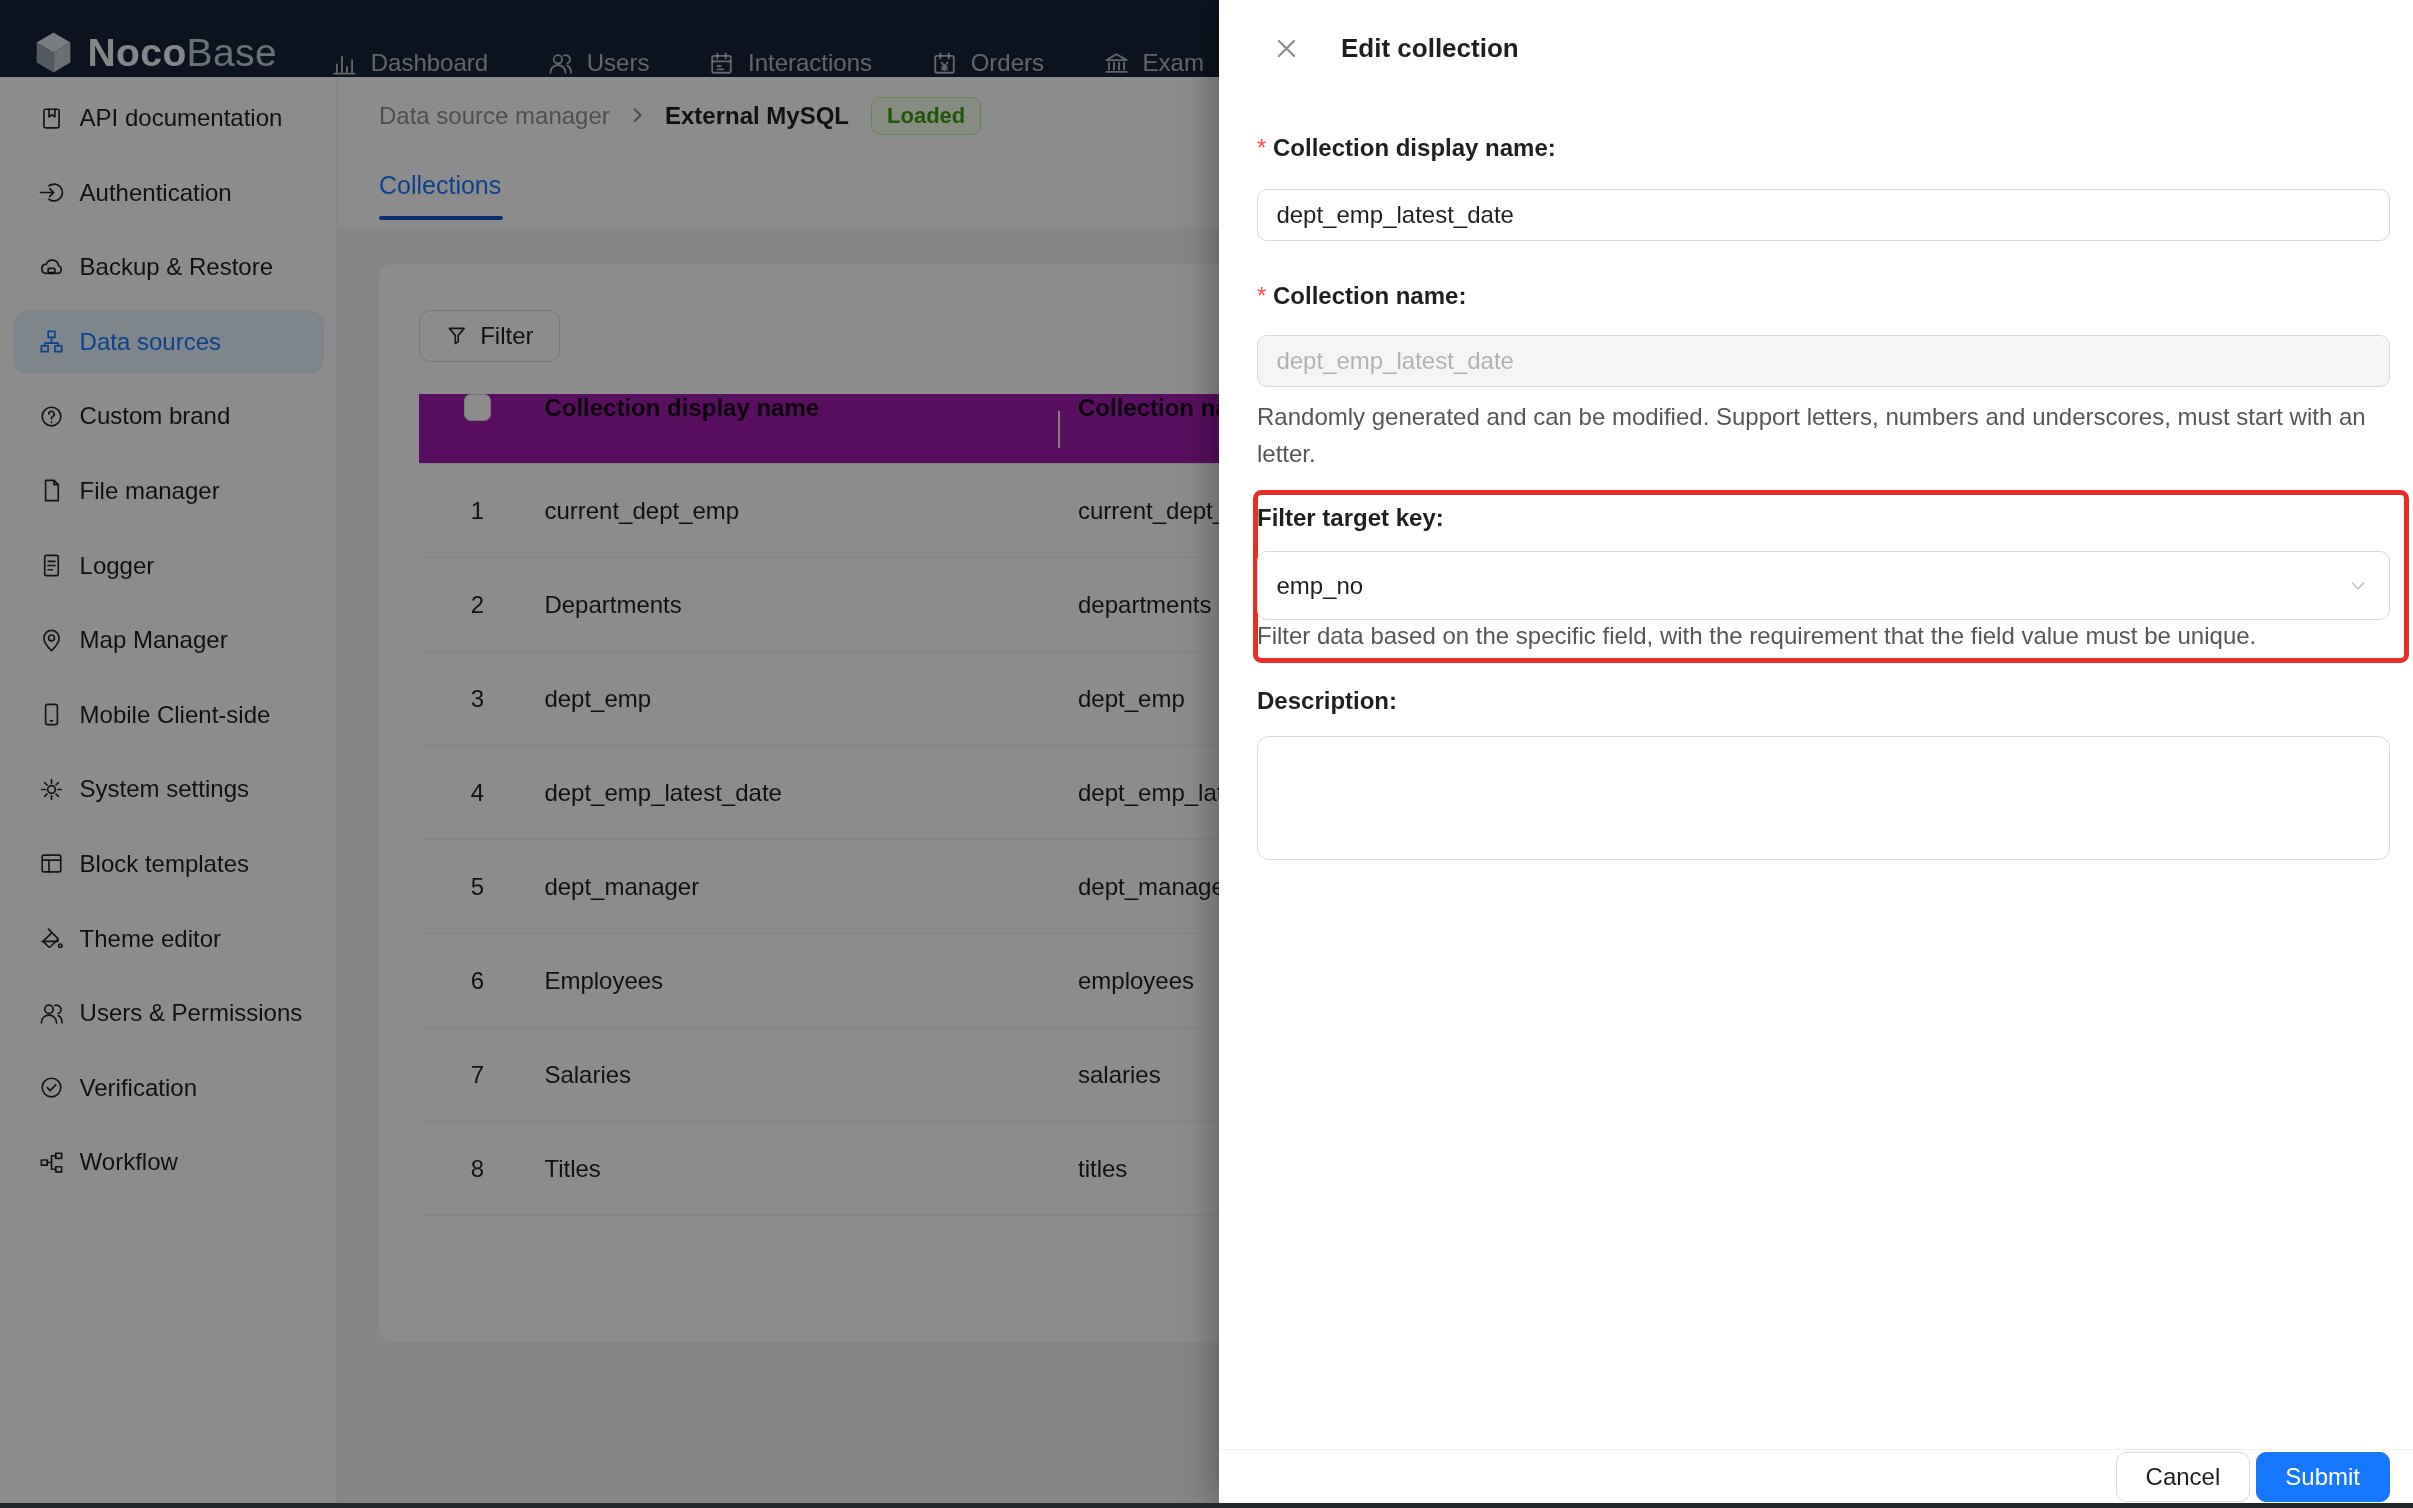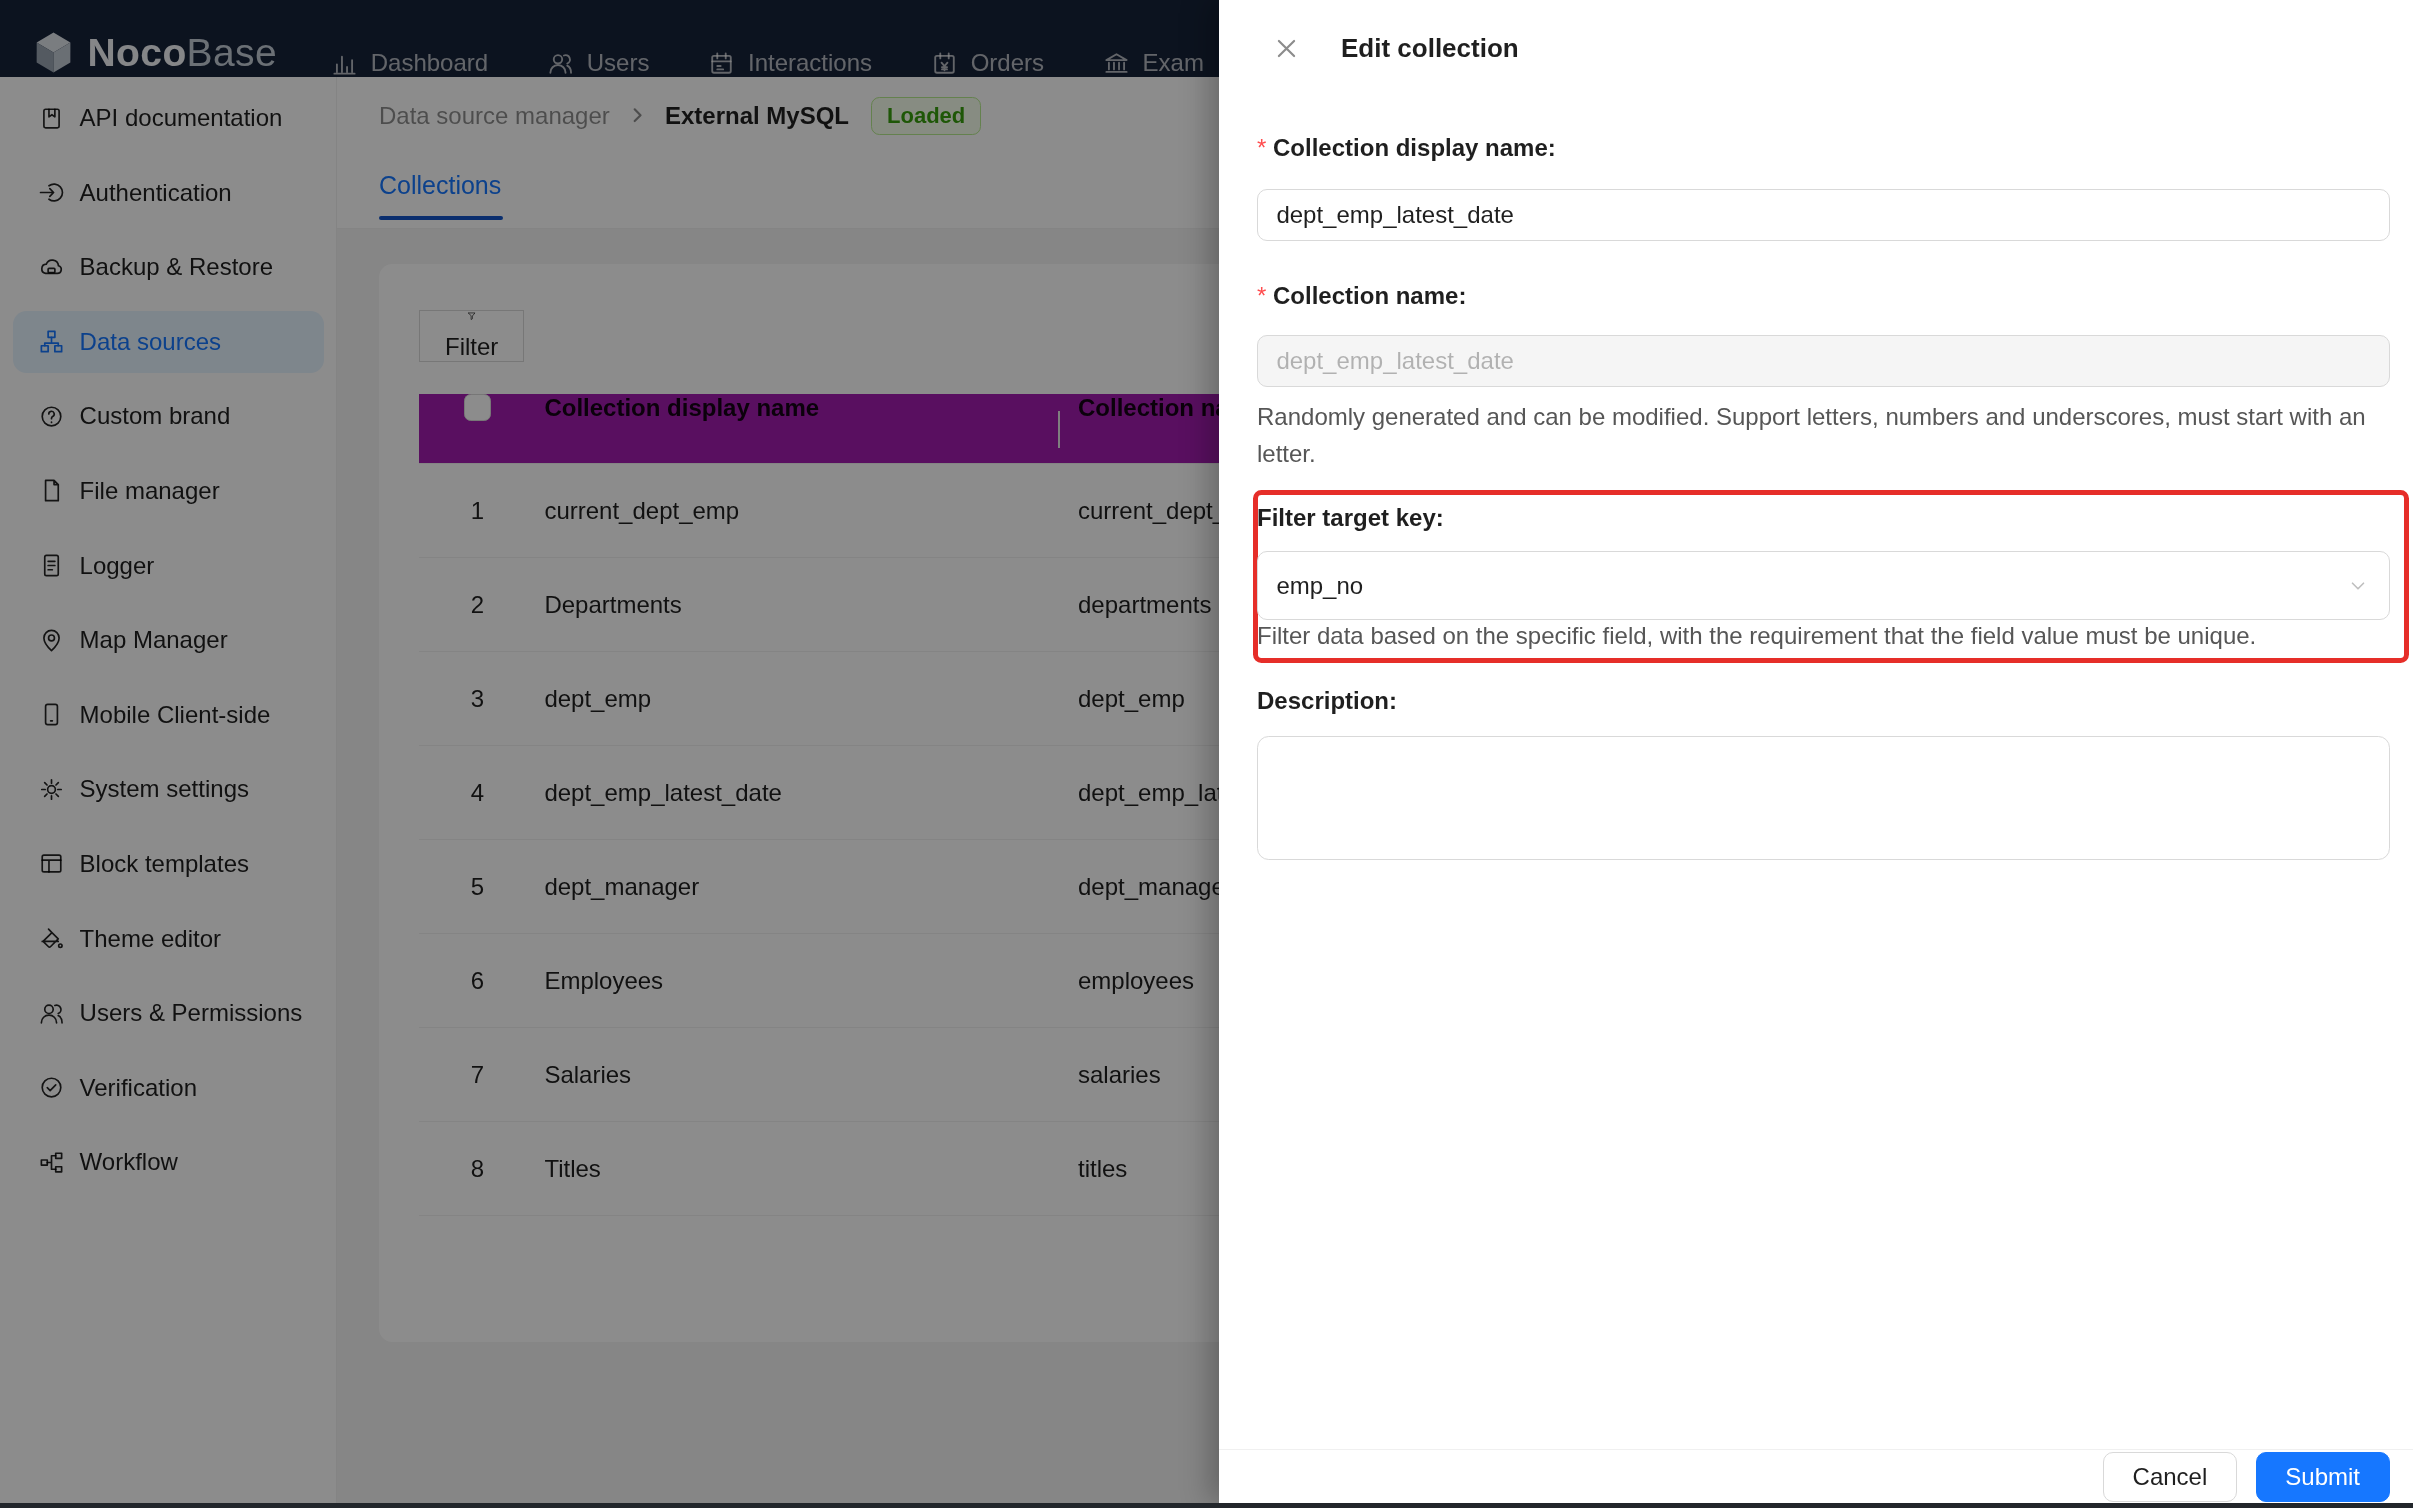--- a/index.html
+++ b/index.html
@@ -45,22 +45,22 @@
   .status-badge { margin-left:22px; font-size:22px; font-weight:600; color:#389e0d;
                   background:#f6ffed; border:1.7px solid #b7eb8f; border-radius:8.4px;
                   padding:5px 15px; line-height:1.2; }
   .tab { position:absolute; left:42px; top:94px; font-size:25px; color:#1677ff; cursor:pointer; padding-bottom:17px; }
   .tab-ink { position:absolute; left:42px; top:139px; width:124px; height:4.2px; background:#1355c9; border-radius:2.5px; }
 
   .card { position:absolute; left:42px; top:187px; width:972px; height:1078px;
           background:#ffffff; border-radius:13.4px; }
   .filter-btn { position:absolute; left:40px; top:46px; height:52px; padding:0 25px;
                 display:inline-flex; align-items:center; gap:11.7px; background:#ffffff;
-                border:1.7px solid #d9d9d9; border-radius:0; font-size:24px; color:rgba(0,0,0,0.88);
-                cursor:pointer;flex-direction:column; }
+                border:1.7px solid #d9d9d9; border-radius:12px; font-size:24px; color:rgba(0,0,0,0.88);
+                cursor:pointer; }
   .filter-btn svg { width:23.5px; height:23.5px; stroke:rgba(0,0,0,0.85); fill:none; stroke-width:2.2;
                     stroke-linejoin:round; stroke-linecap:round; }
 
   .table { position:absolute; left:40px; top:130px; width:922px; }
   .t-head { position:relative; height:70px; background:#a21caf; border-bottom:1.7px solid #f0f0f0;
             display:flex; align-items:flex-start; font-weight:600; font-size:24px; color:rgba(0,0,0,0.88); }
   .t-head .h-div { position:absolute; left:639px; top:17px; width:1.7px; height:37px; background:#e8e8e8; }
   .cell-check { width:117px; display:flex; justify-content:center; }
   .checkbox { width:27px; height:27px; border:1.7px solid #d9d9d9; border-radius:6.7px; background:#fff; cursor:pointer; }
   .cell-1 { width:514px; padding-left:8.4px; }
@@ -93,21 +93,21 @@
              border:5px solid #e62e29; border-radius:8.4px; pointer-events:none; }
   .select { position:absolute; left:38px; top:551px; width:1133px; height:69px; border:1.7px solid #d9d9d9;
             border-radius:10px; display:flex; align-items:center; padding:0 18.4px; font-size:24px;
             color:rgba(0,0,0,0.88); cursor:pointer; background:#fff; }
   .select svg { position:absolute; right:20px; width:22px; height:22px; stroke:#bfbfbf; fill:none;
                 stroke-width:2.4; stroke-linecap:round; stroke-linejoin:round; }
   .textarea { position:absolute; left:38px; top:736px; width:1133px; height:124px; border:1.7px solid #d9d9d9;
               border-radius:11.7px; resize:none; outline:none; font-size:24px; padding:11.7px 18.4px;
               font-family:"Liberation Sans","DejaVu Sans",sans-serif; color:rgba(0,0,0,0.88); }
   .drawer-foot { position:absolute; left:0; bottom:0; width:100%; height:54px; border-top:1.7px solid #f0f0f0;
-                 display:flex; align-items:center; justify-content:flex-end; padding-right:23.5px; gap:19px;
+                 display:flex; align-items:center; justify-content:flex-end; padding-right:23.5px; gap:6px;
                  background:#fff;margin-top:37px; }
   .btn { height:50px; border-radius:10px; font-size:24px; display:inline-flex; align-items:center;
          justify-content:center; padding:0 28.5px; cursor:pointer;
          font-family:"Liberation Sans","DejaVu Sans",sans-serif; }
   .btn-cancel { background:#ffffff; border:1.7px solid #d9d9d9; color:rgba(0,0,0,0.88); }
   .btn-submit { background:#1677ff; border:1.7px solid #1677ff; color:#ffffff; }
 
   .bottom-strip { position:absolute; left:0; top:1503px; width:2413px; height:5px; background:#22262b; z-index:7; }
 </style>
 </head>

